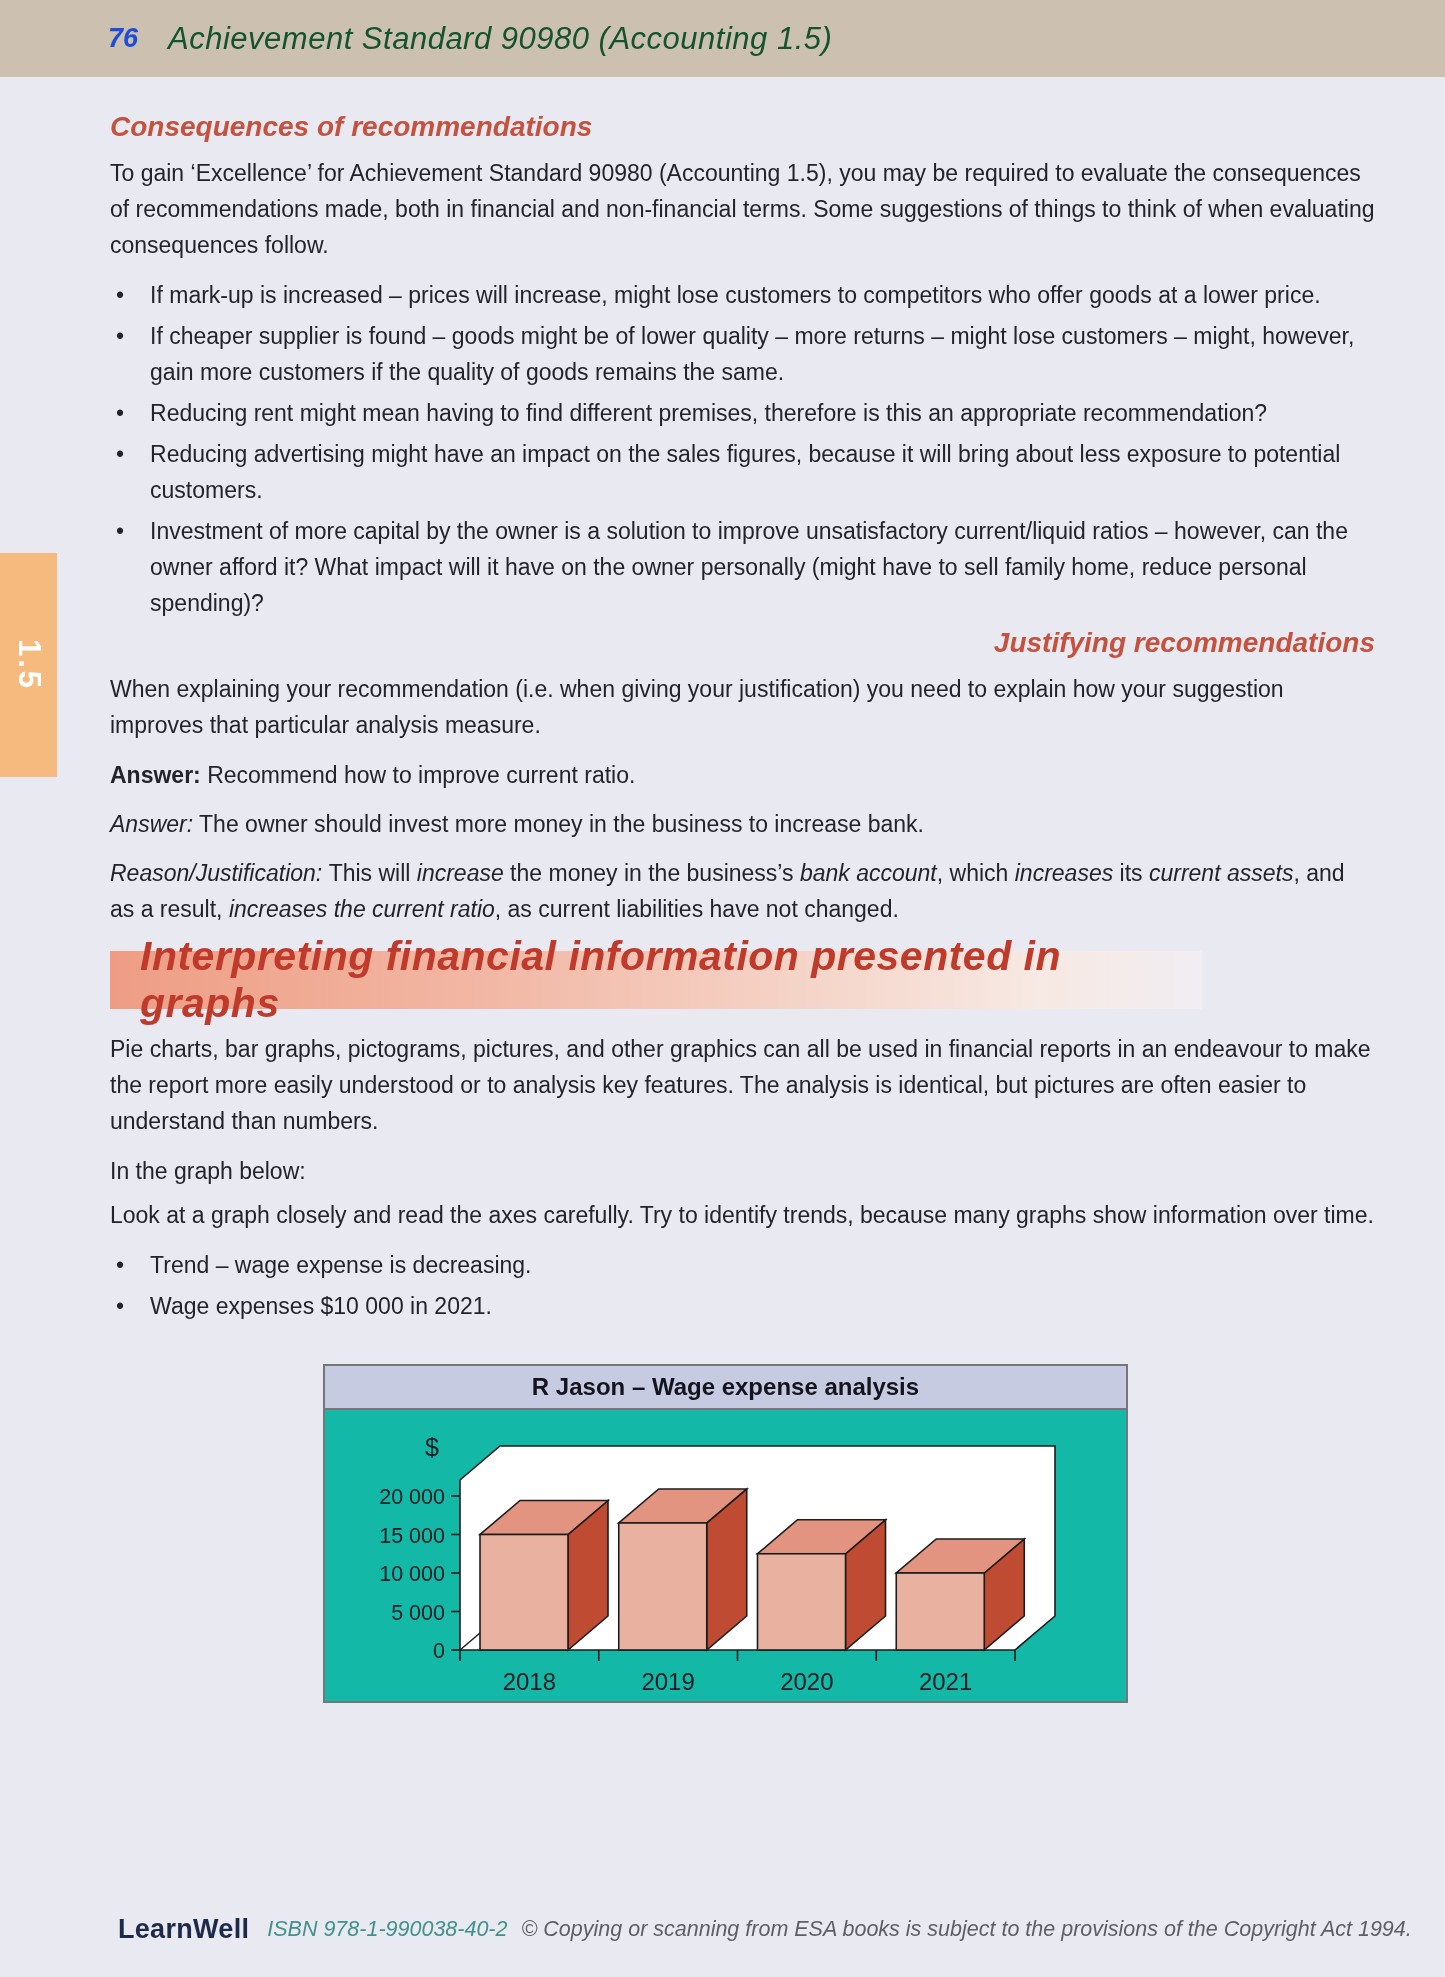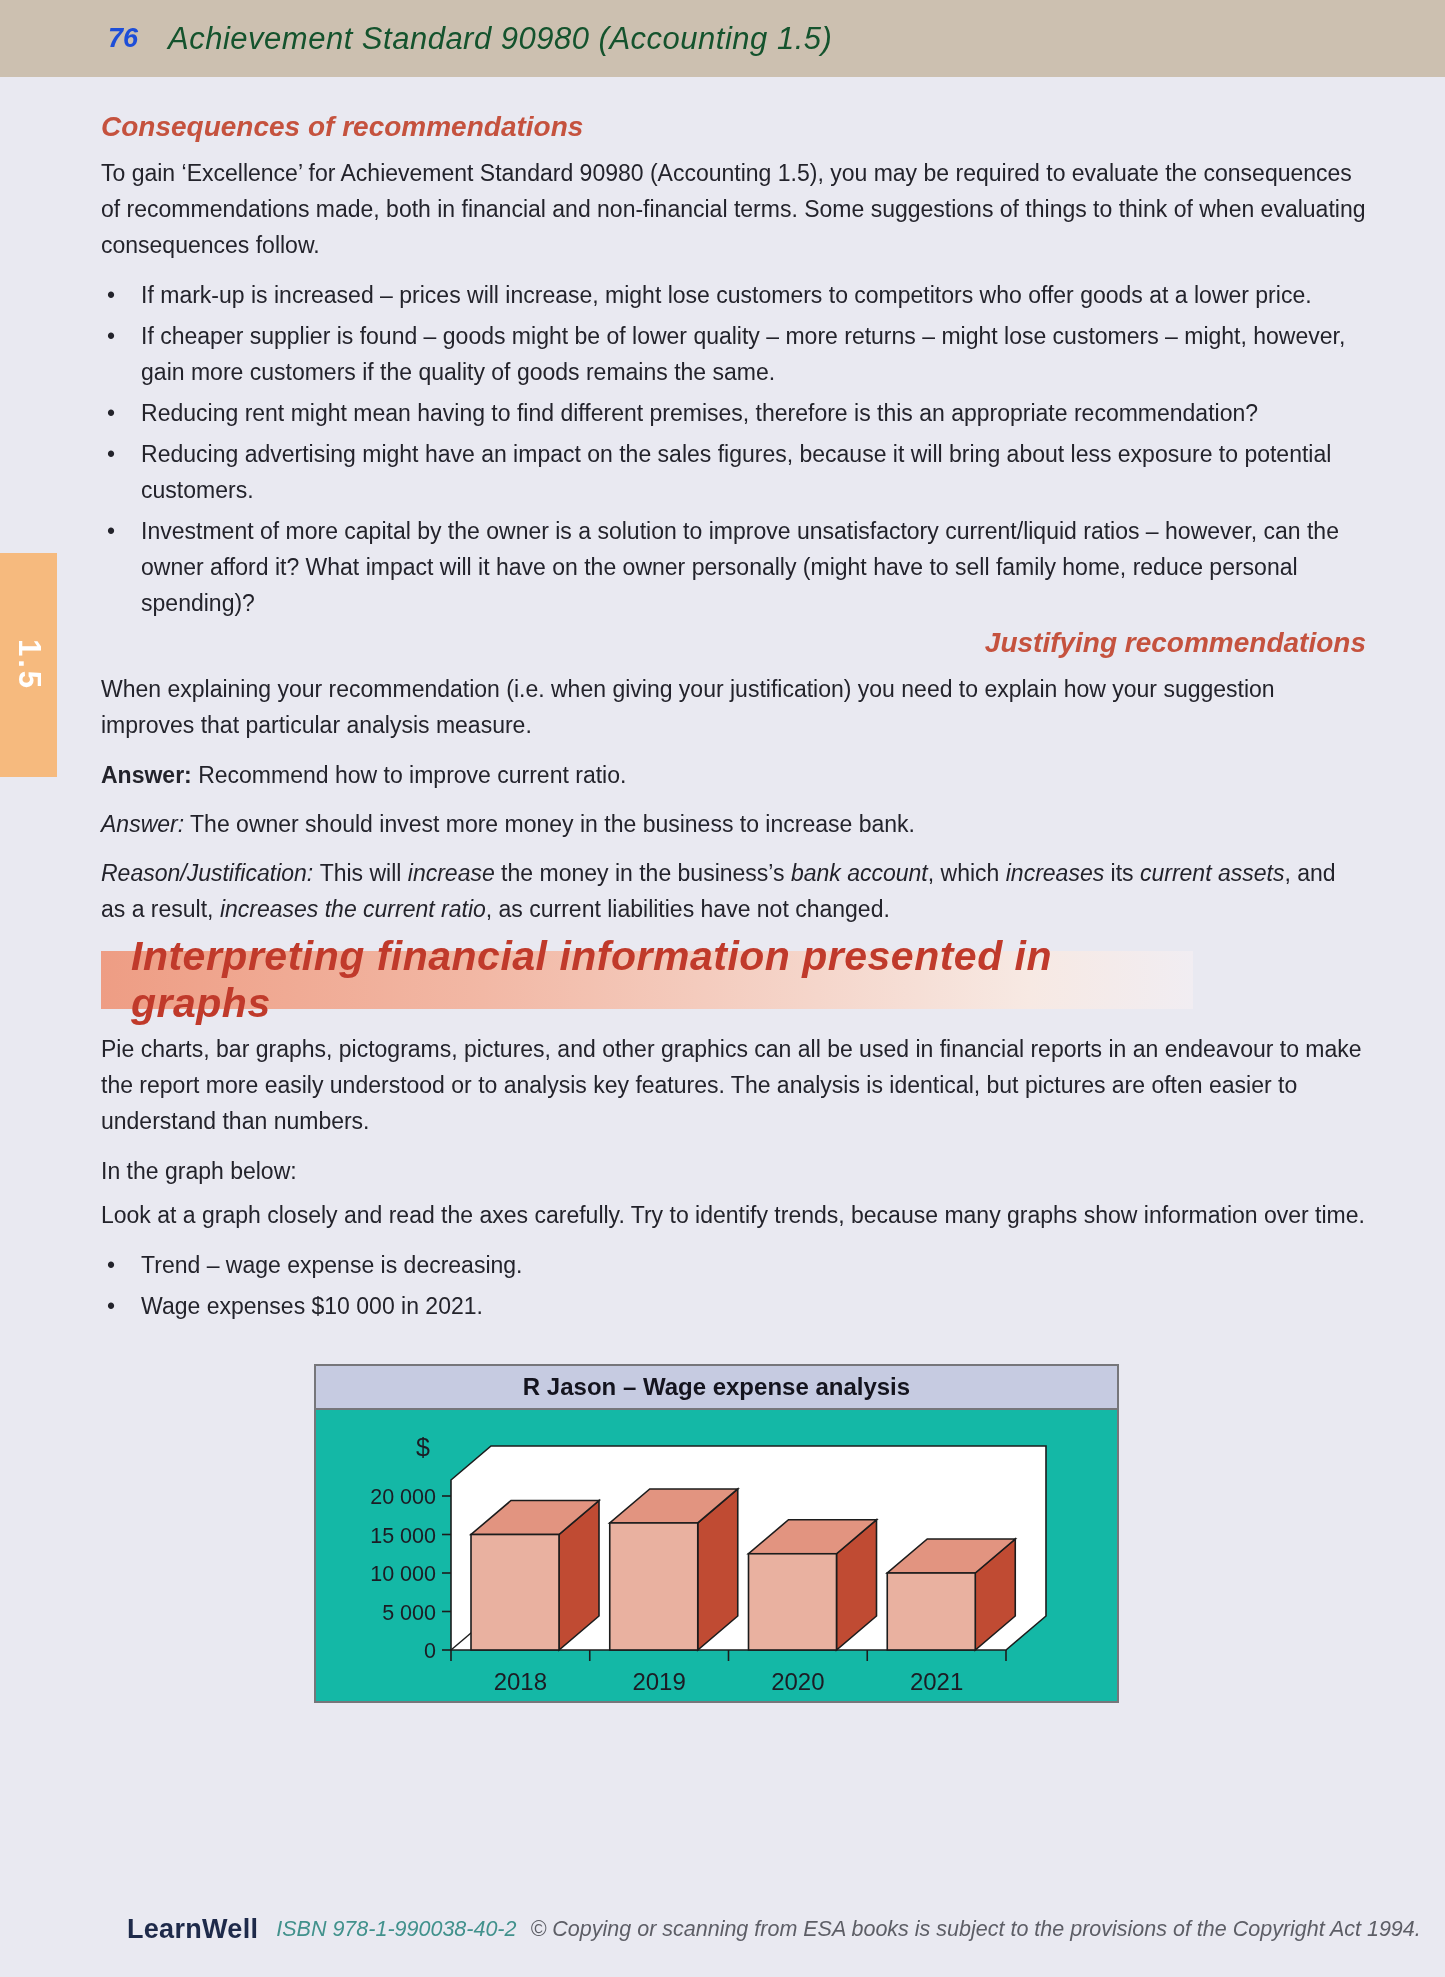--- a/index.html
+++ b/index.html
@@ -19,21 +19,21 @@
   
   .side-tab {
     position:absolute; left:0; top:553px; width:57px; height:224px;
     background:#f6ba7e; display:flex; align-items:center; justify-content:center;
   }
   .side-tab span {
     writing-mode:vertical-rl; text-orientation:mixed;
     color:#ffffff; font-size:31px; font-weight:bold; letter-spacing:3px;
   }
 
-  .content { position:absolute; top:77px; left:101px; width:1265px; }
+  .content { position:absolute; top:77px; left:110px; width:1265px; }
   .content { padding-top:34px; }
 
   h2.sub {
     font-size:28px; font-weight:bold; font-style:italic; color:#c5523e;
     margin:0 0 12px 0;
   }
   .para { font-size:23px; line-height:36px; margin:0 0 14px 0; }
   .it { font-style:italic; }
   .bd { font-weight:bold; }
 
@@ -65,21 +65,21 @@
   .chart-title-bar {
     height:42px; background:#c6cbe1; border-bottom:2px solid #76767a;
     display:flex; align-items:center; justify-content:center;
   }
   .chart-title-bar .ctitle { font-size:24px; font-weight:bold; color:#14141e; }
   .chart-body { position:relative; width:100%; height:291px; }
   .chart-body svg { display:block; }
 
   
   .footer {
-    position:absolute; left:113px; bottom:25px; height:46px;
+    position:absolute; left:104px; bottom:25px; height:46px;
     display:flex; align-items:center; gap:14px; width:1265px;
   }
   .brand { font-size:27px; font-weight:bold; color:#1e2a4a; letter-spacing:.3px; }
   .isbn  { font-size:21.5px; font-style:italic; color:#41918c; margin-left:4px; white-space:nowrap; }
   .copyr { font-size:21.5px; font-style:italic; color:#5d5e66; white-space:nowrap; }
 </style>
 </head>
 <body>
 
 <div class="page">

